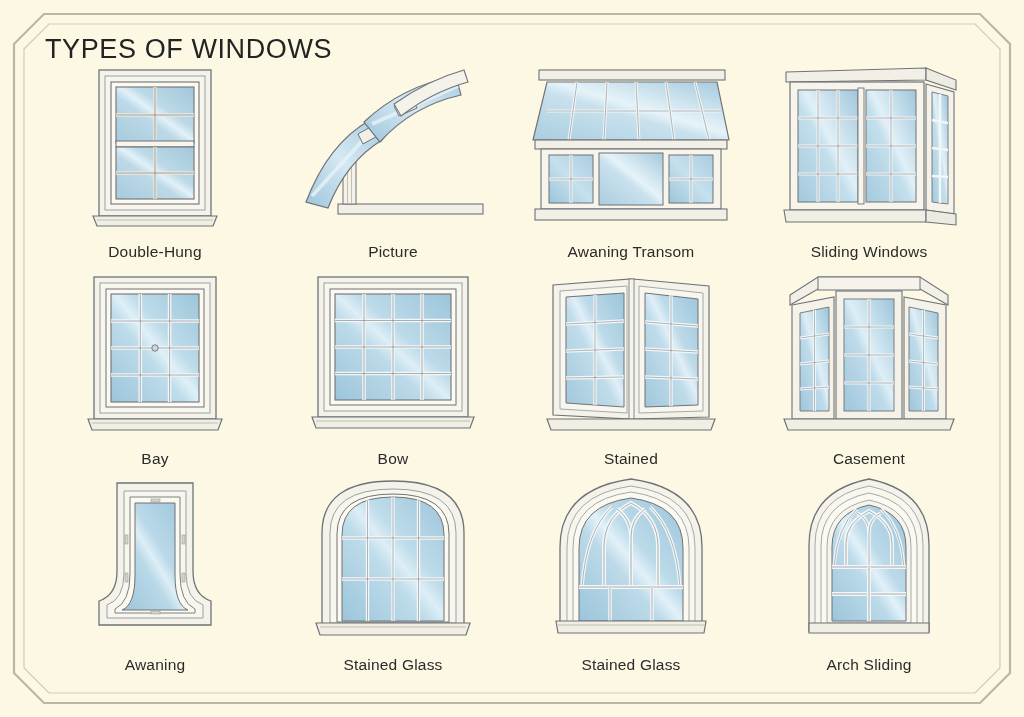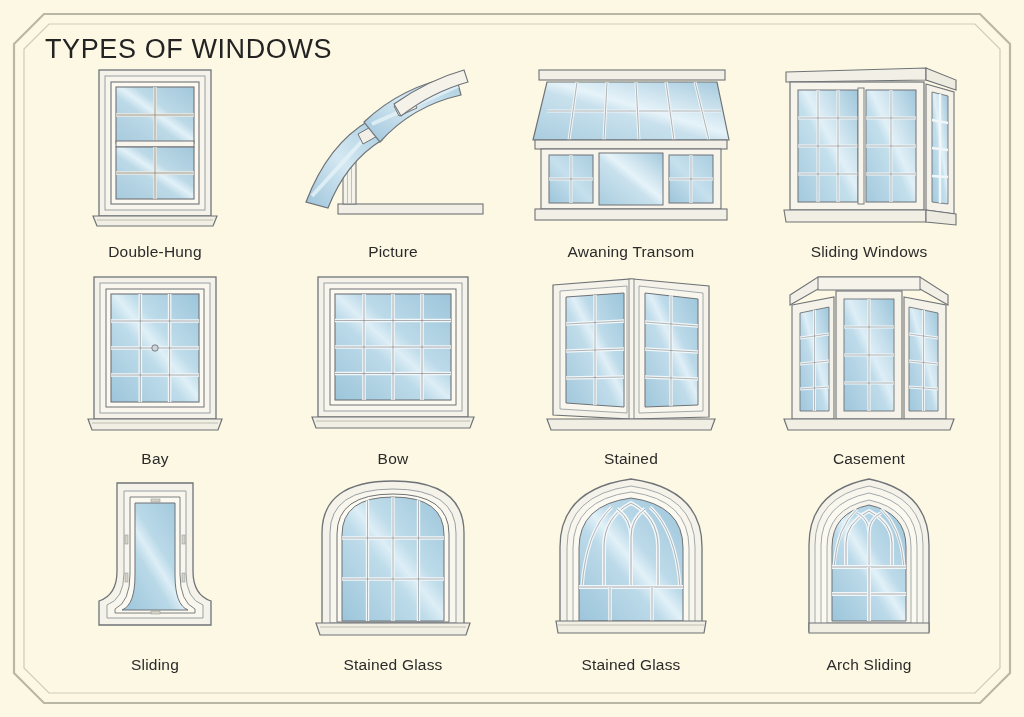--- a/index.html
+++ b/index.html
@@ -461,21 +461,21 @@
           <path d="M 48 28 L 88 28 L 88 100 Q 88 130 101 135 L 35 135 Q 48 130 48 100 Z" fill="url(#gJAL)" stroke="#6f7377" stroke-width="1"></path>
 
           <rect x="64" y="24" width="9" height="3" fill="#d6d4c6" stroke="#8e9194" stroke-width="0.5"></rect>
           <rect x="38" y="60" width="3" height="9" fill="#d6d4c6" stroke="#8e9194" stroke-width="0.5"></rect>
           <rect x="95" y="60" width="3" height="9" fill="#d6d4c6" stroke="#8e9194" stroke-width="0.5"></rect>
           <rect x="38" y="98" width="3" height="9" fill="#d6d4c6" stroke="#8e9194" stroke-width="0.5"></rect>
           <rect x="95" y="98" width="3" height="9" fill="#d6d4c6" stroke="#8e9194" stroke-width="0.5"></rect>
           <rect x="64" y="136" width="9" height="3" fill="#d6d4c6" stroke="#8e9194" stroke-width="0.5"></rect>
         </svg>
       </div>
-      <div class="cell-label">Sliding</div>
+      <div class="cell-label">Awaning</div>
     </div>
 
     <div class="cell">
       <div class="art">
         <svg width="166" height="168" viewBox="0 0 166 168">
           <defs>
             <linearGradient id="gSGA" x1="0" y1="1" x2="1" y2="0">
               <stop offset="0%" stop-color="#9cc5da"></stop>
               <stop offset="42%" stop-color="#bedcea"></stop>
               <stop offset="52%" stop-color="#ddeef6"></stop>

